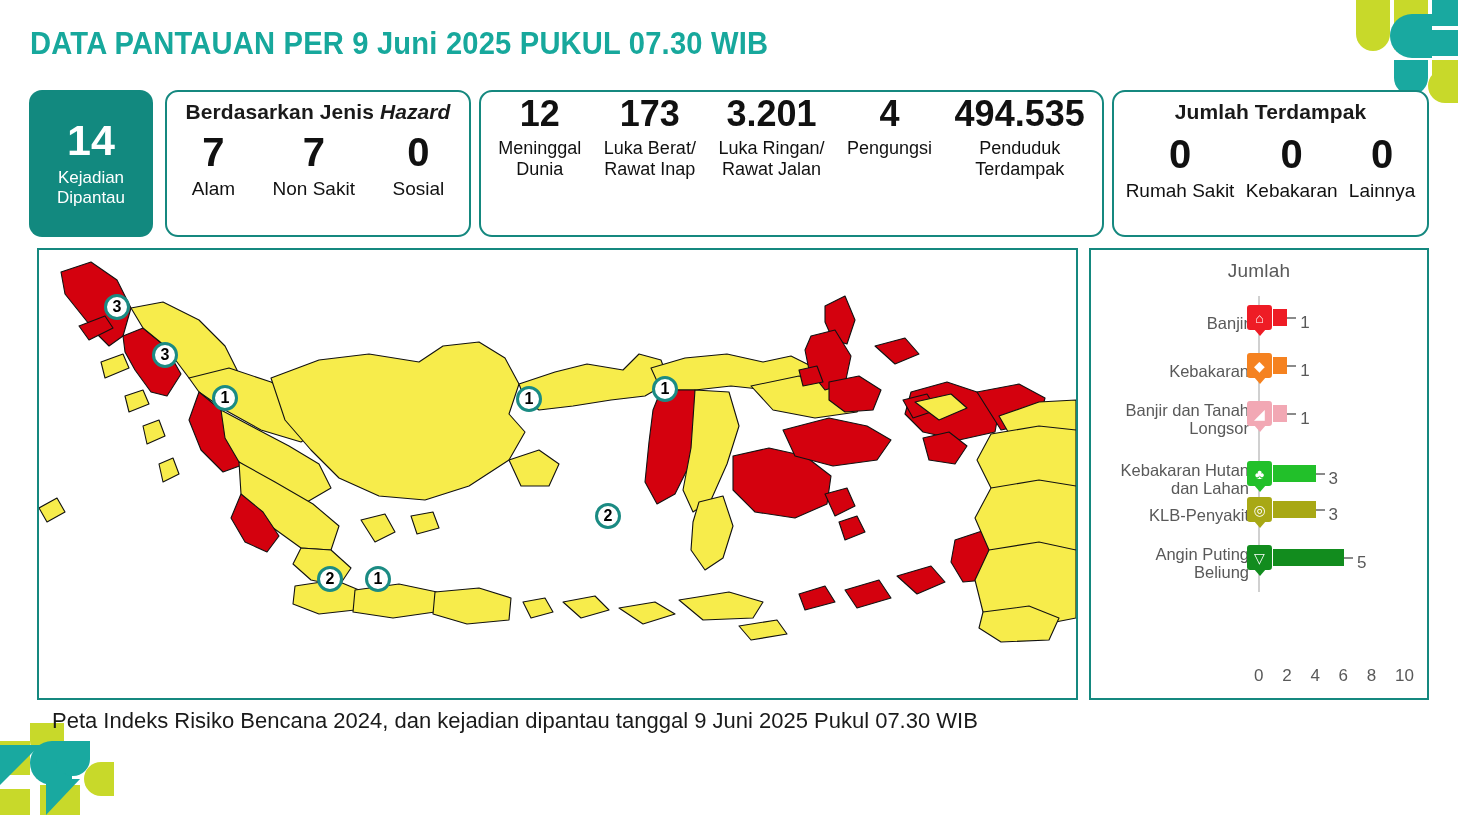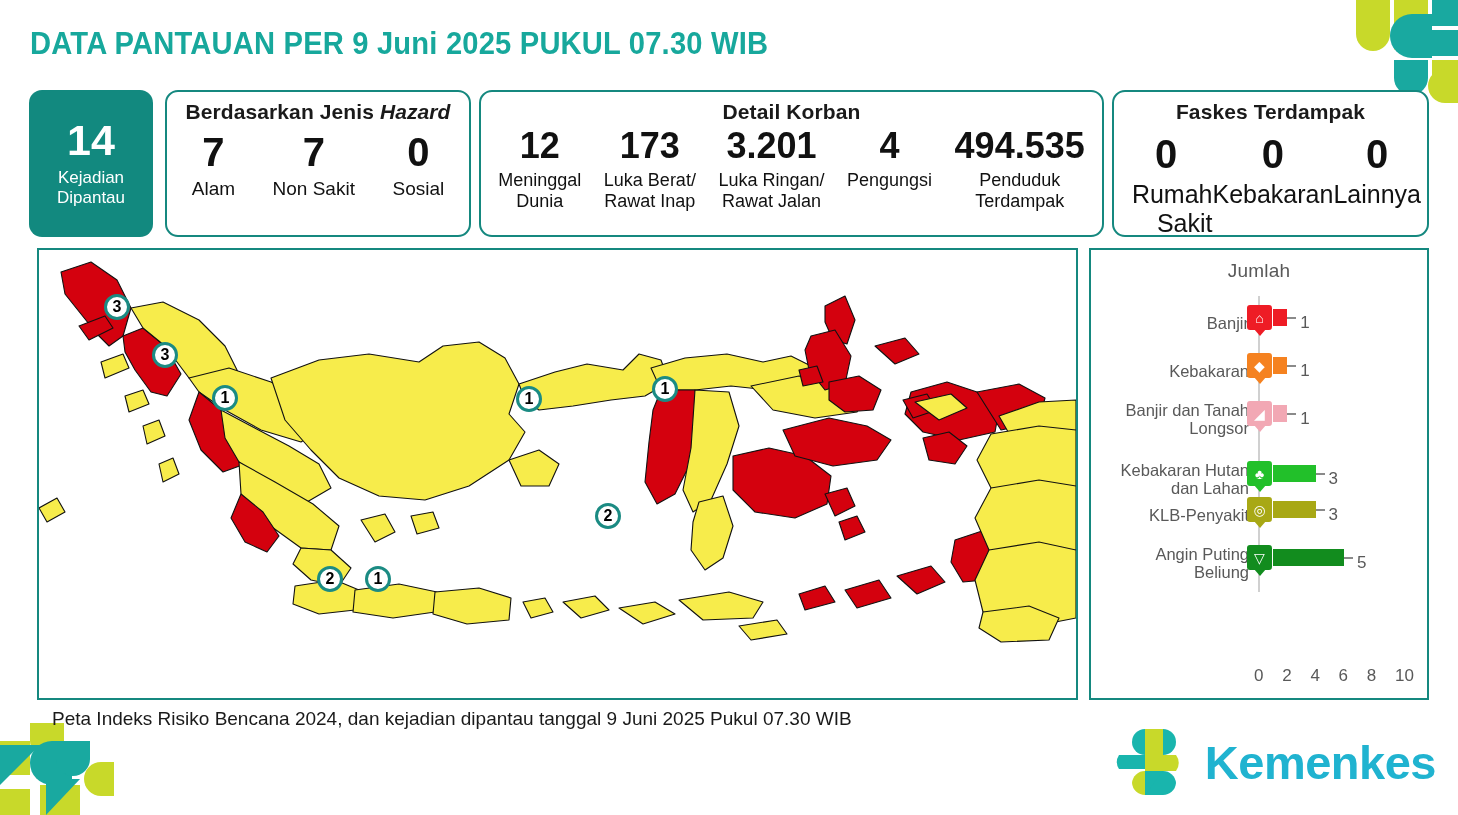--- a/index.html
+++ b/index.html
@@ -60,21 +60,21 @@
   #hazard .figrow { margin-top: 8px; }
   #hazard .num { font-size: 40px; }
   #hazard .lbl { font-size: 19px; }
 
   #korban .figrow { margin-top: 4px; align-items: flex-start; }
   #korban .num { font-size: 36px; }
   #korban .lbl { font-size: 18px; }
 
   #faskes .figrow { margin-top: 10px; }
   #faskes .num { font-size: 40px; }
-  #faskes .lbl { font-size: 25px; text-align: right; }
+  #faskes .lbl { font-size: 19px; text-align: right; }
 
   
   #mappanel {
     position: absolute; left: 37px; top: 248px; width: 1041px; height: 452px;
     border: 2px solid #15887f; background: #fff; overflow: hidden;
   }
   #mapsvg { position: absolute; left: 0; top: 0; width: 100%; height: 100%; }
   .pin {
     position: absolute; width: 26px; height: 26px; border-radius: 50%;
     background: #fff; border: 3.5px solid #1b8b83;
@@ -125,21 +125,21 @@
   }
   #xaxis {
     position: absolute; left: 163px; bottom: 10px; width: 160px; height: 24px;
     display: flex; justify-content: space-between; align-items: center;
     color: #595959; font-size: 17px;
   }
 
   
   #footnote {
     position: absolute; left: 52px; top: 708px;
-    font-size: 19px; color: #1a1a1a; white-space: nowrap;
+    font-size: 22px; color: #1a1a1a; white-space: nowrap;
   }
   #logo { position: absolute; right: 22px; bottom: 16px; height: 74px; display: flex; align-items: center; }
   #logo-text { font-size: 47px; font-weight: 700; color: #20b3d0; margin-left: 12px; letter-spacing: -.5px; }
 </style>
 </head>
 <body>
 
 <div id="root">
 
   <svg class="deco" id="deco-tr" viewBox="0 0 130 110">
@@ -189,21 +189,20 @@
           <div class="lbl">Non Sakit</div>
         </div>
         <div class="fig">
           <div class="num">0</div>
           <div class="lbl">Sosial</div>
         </div>
       </div>
     </div>
 
     <div class="card" id="korban">
-      <div class="card-title">Detail Korban</div>
       <div class="figrow">
         <div class="fig">
           <div class="num">12</div>
           <div class="lbl">
             <div>Meninggal</div>
             <div>Dunia</div>
           </div>
         </div>
         <div class="fig">
           <div class="num">173</div>
@@ -229,21 +228,21 @@
           <div class="num">494.535</div>
           <div class="lbl">
             <div>Penduduk</div>
             <div>Terdampak</div>
           </div>
         </div>
       </div>
     </div>
 
     <div class="card" id="faskes">
-      <div class="card-title">Faskes Terdampak</div>
+      <div class="card-title">Jumlah Terdampak</div>
       <div class="figrow">
         <div class="fig">
           <div class="num">0</div>
           <div class="lbl">Rumah Sakit</div>
         </div>
         <div class="fig">
           <div class="num">0</div>
           <div class="lbl">Kebakaran</div>
         </div>
         <div class="fig">
@@ -419,30 +418,14 @@
         <span>2</span>
         <span>4</span>
         <span>6</span>
         <span>8</span>
         <span>10</span>
       </div>
   </div>
 
   <div id="footnote">Peta Indeks Risiko Bencana 2024, dan kejadian dipantau tanggal 9 Juni 2025 Pukul 07.30 WIB</div>
 
-  <div id="logo">
-    <svg width="78" height="74" viewBox="0 0 78 74">
-      <path d="M30 4 h18 v26 l-18 0 z" fill="#c8d92a"></path>
-      <path d="M48 4 a13 13 0 0 1 13 13 a13 13 0 0 1 -13 13 z" fill="#19b5ad"></path>
-      <path d="M30 4 a13 13 0 0 0 -13 13 a13 13 0 0 0 13 13 z" fill="#19b5ad"></path>
-      <path d="M4 30 h26 v14 h-26 a13 13 0 0 1 0 -14 z" fill="#19b5ad"></path>
-      <path d="M30 30 h18 v16 l-18 0 z" fill="#c8d92a"></path>
-      <path d="M48 30 h13 a13 13 0 0 1 0 16 h-13 z" fill="#c8d92a"></path>
-      <path d="M30 46 h18 v24 l-18 0 z" fill="#19b5ad"></path>
-      <path d="M48 46 a13 13 0 0 1 13 12 a13 13 0 0 1 -13 12 z" fill="#19b5ad"></path>
-      <path d="M30 46 a13 13 0 0 0 -13 12 a13 13 0 0 0 13 12 z" fill="#c8d92a"></path>
-      <path d="M30 18 l18 12 l-18 0 z" fill="#c8d92a"></path>
-      <path d="M48 46 l-18 24 l0 -24 z" fill="#19b5ad"></path>
-    </svg>
-    <div id="logo-text">Kemenkes</div>
-  </div>
 
 </div>
 
 </body></html>

